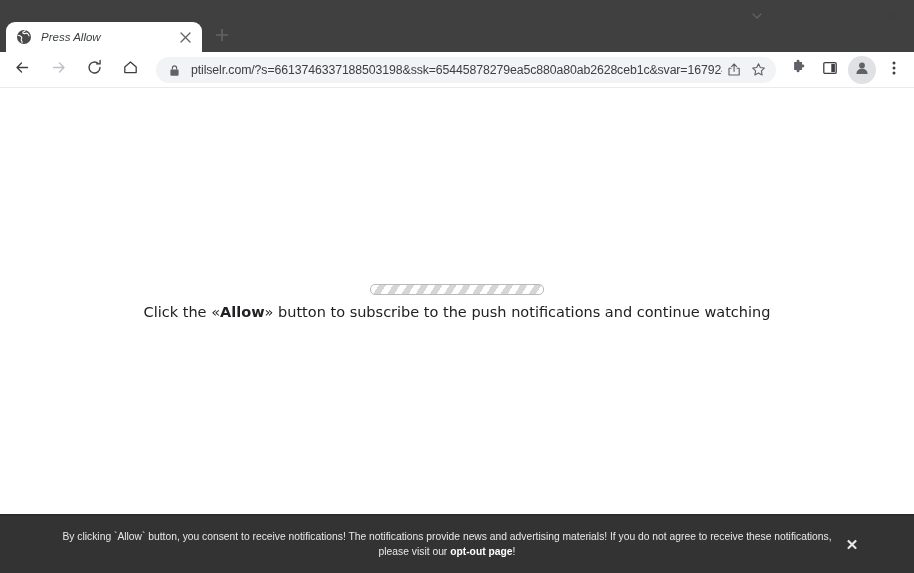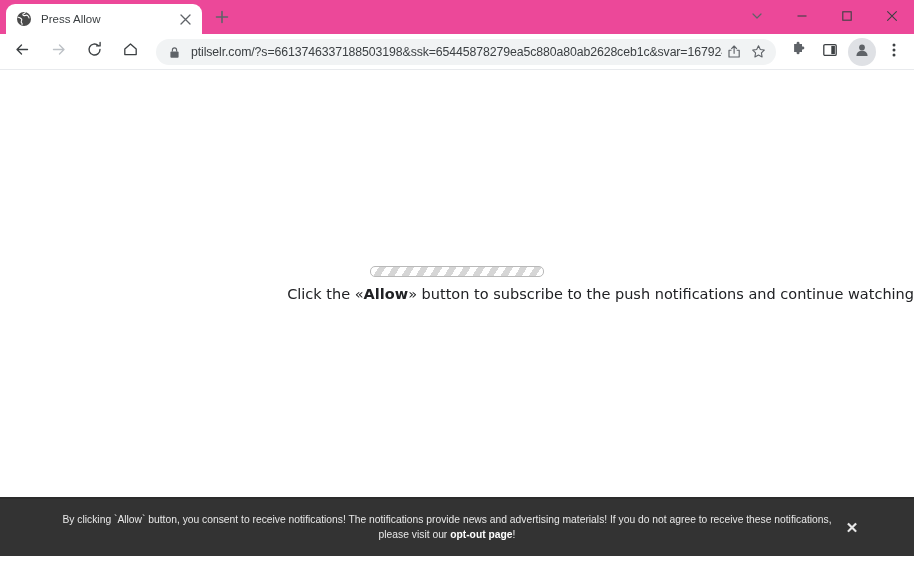--- a/index.html
+++ b/index.html
@@ -18,26 +18,27 @@
   .browser {
     width: 914px;
     height: 573px;
     display: flex;
     flex-direction: column;
     position: relative;
   }
 
   
   .tabstrip {
-    height: 34px;
-    background: #ec4899;
+    height: 52px;
+    background: #404040;
     display: flex;
     align-items: flex-end;
     position: relative;
     flex: none;
+    font-style: italic;
   }
   .tab {
     width: 196px;
     height: 30px;
     margin-left: 6px;
     background: #ffffff;
     border-radius: 9px 9px 0 0;
     display: flex;
     align-items: center;
     padding: 0 8px 0 10px;
@@ -179,21 +180,21 @@
     flex: 1;
     background: #ffffff;
     position: relative;
     overflow: hidden;
   }
   .center-block {
     position: absolute;
     left: 0;
     right: 0;
     top: 196px;
-    text-align: right;
+    text-align: center;
   }
   .progress-bar {
     width: 174px;
     height: 11px;
     margin: 0 auto;
     box-sizing: border-box;
     border: 1px solid #b9b9b9;
     border-radius: 5px;
     background-color: #f2f2f2;
     background-image: repeating-linear-gradient(
@@ -213,21 +214,21 @@
   }
   .hint-text b {
     font-weight: 700;
   }
 
   
   .banner {
     position: absolute;
     left: 0;
     right: 0;
-    bottom: 17px;
+    bottom: 0;
     height: 59px;
     background: #333333;
     border-top: 2px solid #2b2b2b;
     display: flex;
     align-items: center;
     box-sizing: border-box;
   }
   .banner-text {
     flex: 1;
     text-align: center;

